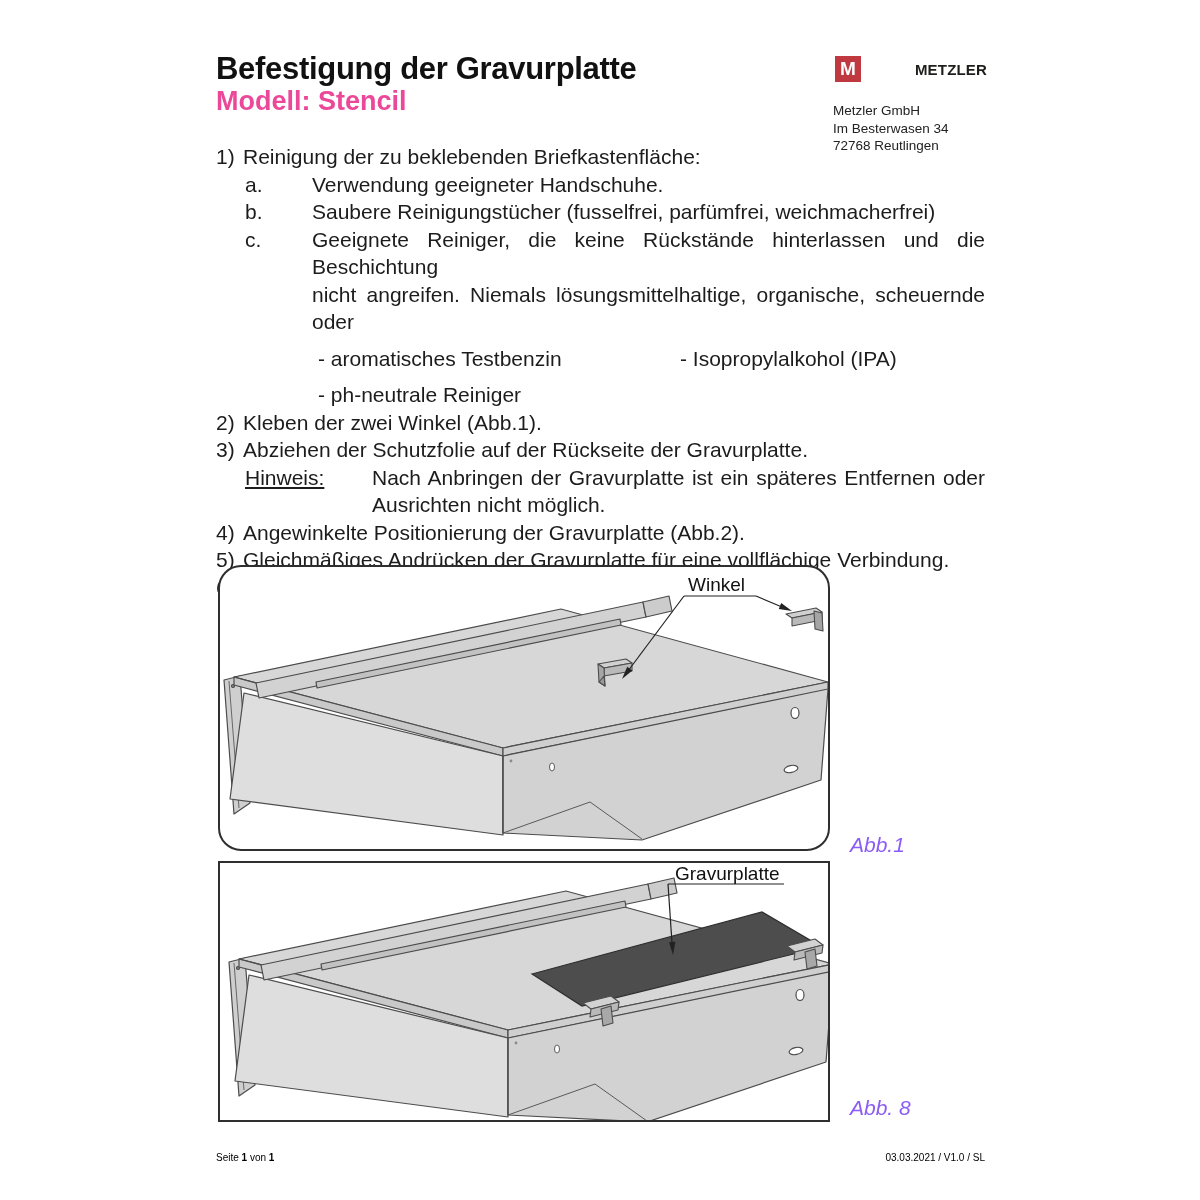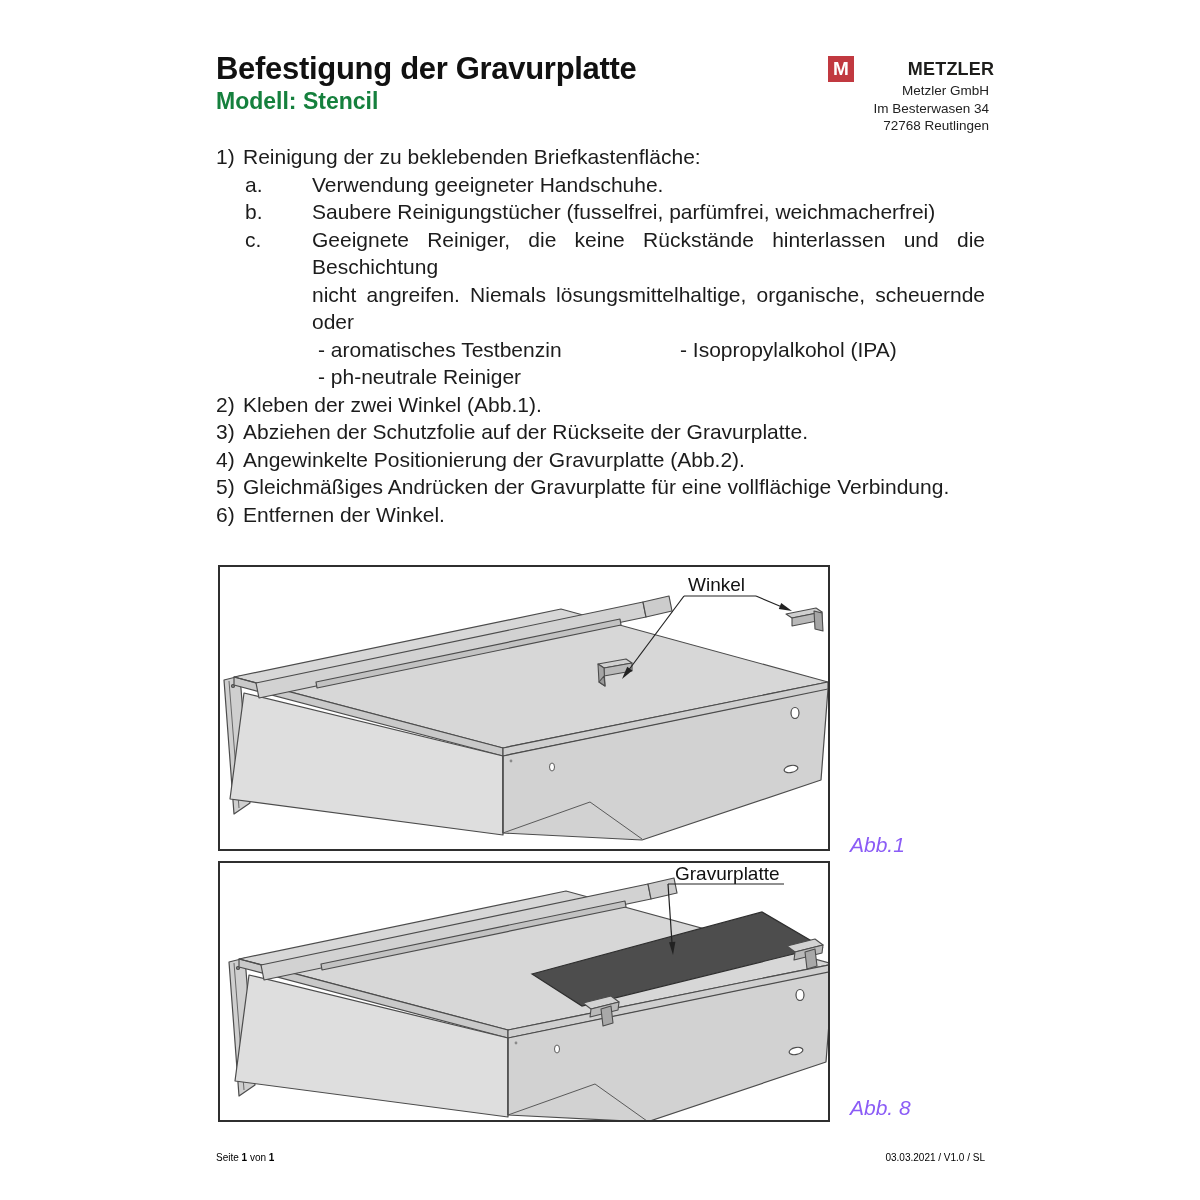--- a/index.html
+++ b/index.html
@@ -14,58 +14,58 @@
   .page { position:absolute; inset:0; background:#fff; }
 
   
   .doc-title {
     position:absolute; left:216px; top:52px;
     font-size:31px; font-weight:bold; line-height:34px;
     letter-spacing:-0.3px; white-space:nowrap; color:#111;
   }
   .doc-subtitle {
     position:absolute; left:216px; top:88px;
-    font-size:23px; font-weight:bold; line-height:26px;
-    white-space:nowrap; color:#15803d;
+    font-size:27px; font-weight:bold; line-height:26px;
+    white-space:nowrap; color:#ec4899;
   }
   .logo-block { position:absolute; left:833px; top:56px; width:156px; }
   .logo-row { display:flex; align-items:center; justify-content:center; gap:6px; }
   .logo-mark {
     width:26px; height:26px; background:#C13940; flex:0 0 26px;
     color:#fff; font-weight:bold; font-size:19px;
     display:flex; align-items:center; justify-content:center;
   }
-  .logo-name { font-size:18px; font-weight:bold; color:#1d1d1b; letter-spacing:0.2px; white-space:nowrap;margin-left:48px; }
-  .logo-address { margin-top:0; text-align:right; font-size:13.5px; line-height:17.5px; color:#222; }
+  .logo-name { font-size:15px; font-weight:bold; color:#1d1d1b; letter-spacing:0.2px; white-space:nowrap;margin-left:48px; }
+  .logo-address { margin-top:20px; text-align:left; font-size:13.5px; line-height:17.5px; color:#222; }
 
   
   .doc-body {
     position:absolute; left:216px; top:143px; width:769px;
     font-size:21px; line-height:27.5px;
   }
   .row { display:flex; }
   .row .n { flex:0 0 27px; }
   .sub { padding-left:29px; }
   .sub .n { flex:0 0 23px; }
   .sub .t { flex:1 1 auto;margin-left:44px; }
   .fj { text-align:justify; text-align-last:justify; }
-  .dash-row { padding-left:102px; display:flex; }
+  .dash-row { padding-left:102px; display:flex;margin-top:9px; }
   .dash-row .c1 { flex:0 0 362px; }
   .hinweis-row { display:flex; padding-left:29px; }
   .hinweis-row .lbl { flex:0 0 127px; }
   .hinweis-row .lbl span { text-decoration:underline; }
   .hinweis-row .t { flex:1 1 auto; }
 
   
   .fig-frame {
     position:absolute; left:218px; width:612px;
     border:2px solid #2f2f2f; background:#fff; box-sizing:border-box;
     overflow:hidden;
   }
-  #fig1 { top:565px; height:286px; }
+  #fig1 { top:565px; height:286px;border-radius:23px; }
   #fig2 { top:861px; height:261px;text-decoration:underline; }
   .fig-frame svg { display:block; }
   .fig-caption {
     position:absolute; left:850px;
     font-size:21px; font-style:italic; color:#8b5cf6; white-space:nowrap;
   }
   #caption1 { top:833px; }
   #caption2 { top:1096px; }
   .callout-text { font-family:"Liberation Sans", sans-serif; font-size:19px; fill:#111; }
 
@@ -134,20 +134,27 @@
     <div class="row">
       <span class="n">2)</span>
       <span class="t">Kleben der zwei Winkel (Abb.1).</span>
     </div>
 
     <div class="row">
       <span class="n">3)</span>
       <span class="t">Abziehen der Schutzfolie auf der Rückseite der Gravurplatte.</span>
     </div>
 
+    <div class="hinweis-row">
+      <span class="lbl"><span>Hinweis:</span></span>
+      <span class="t">
+        <div class="fj">Nach Anbringen der Gravurplatte ist ein späteres Entfernen oder</div>
+        <div>Ausrichten nicht möglich.</div>
+      </span>
+    </div>
 
     <div class="row">
       <span class="n">4)</span>
       <span class="t">Angewinkelte Positionierung der Gravurplatte (Abb.2).</span>
     </div>
 
     <div class="row">
       <span class="n">5)</span>
       <span class="t">Gleichmäßiges Andrücken der Gravurplatte für eine vollflächige Verbindung.</span>
     </div>

